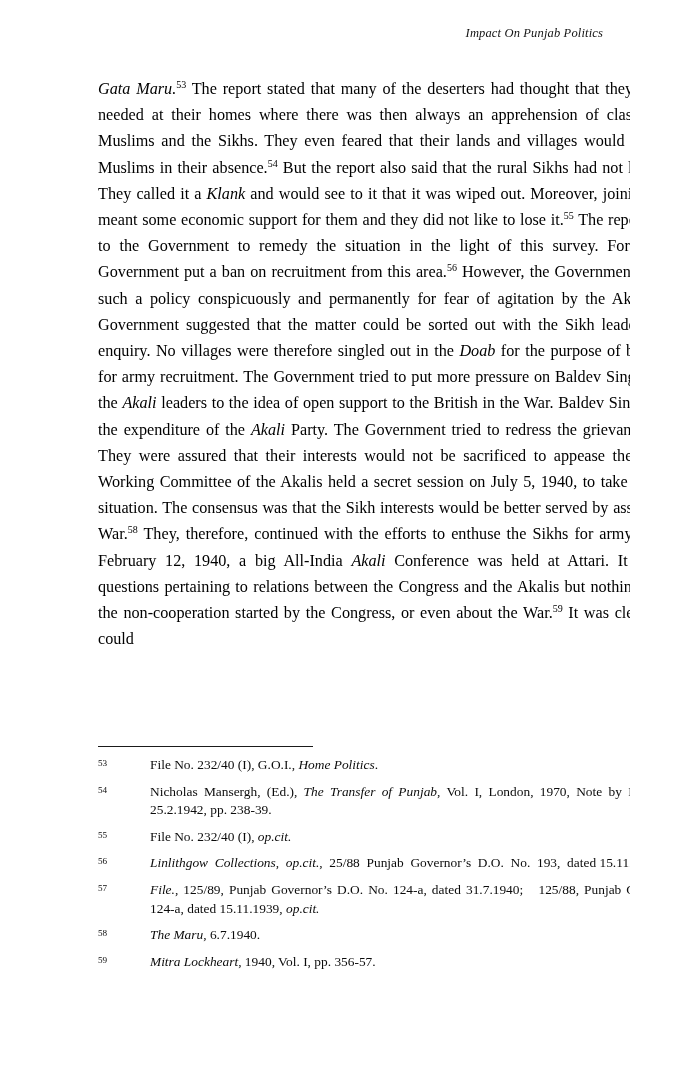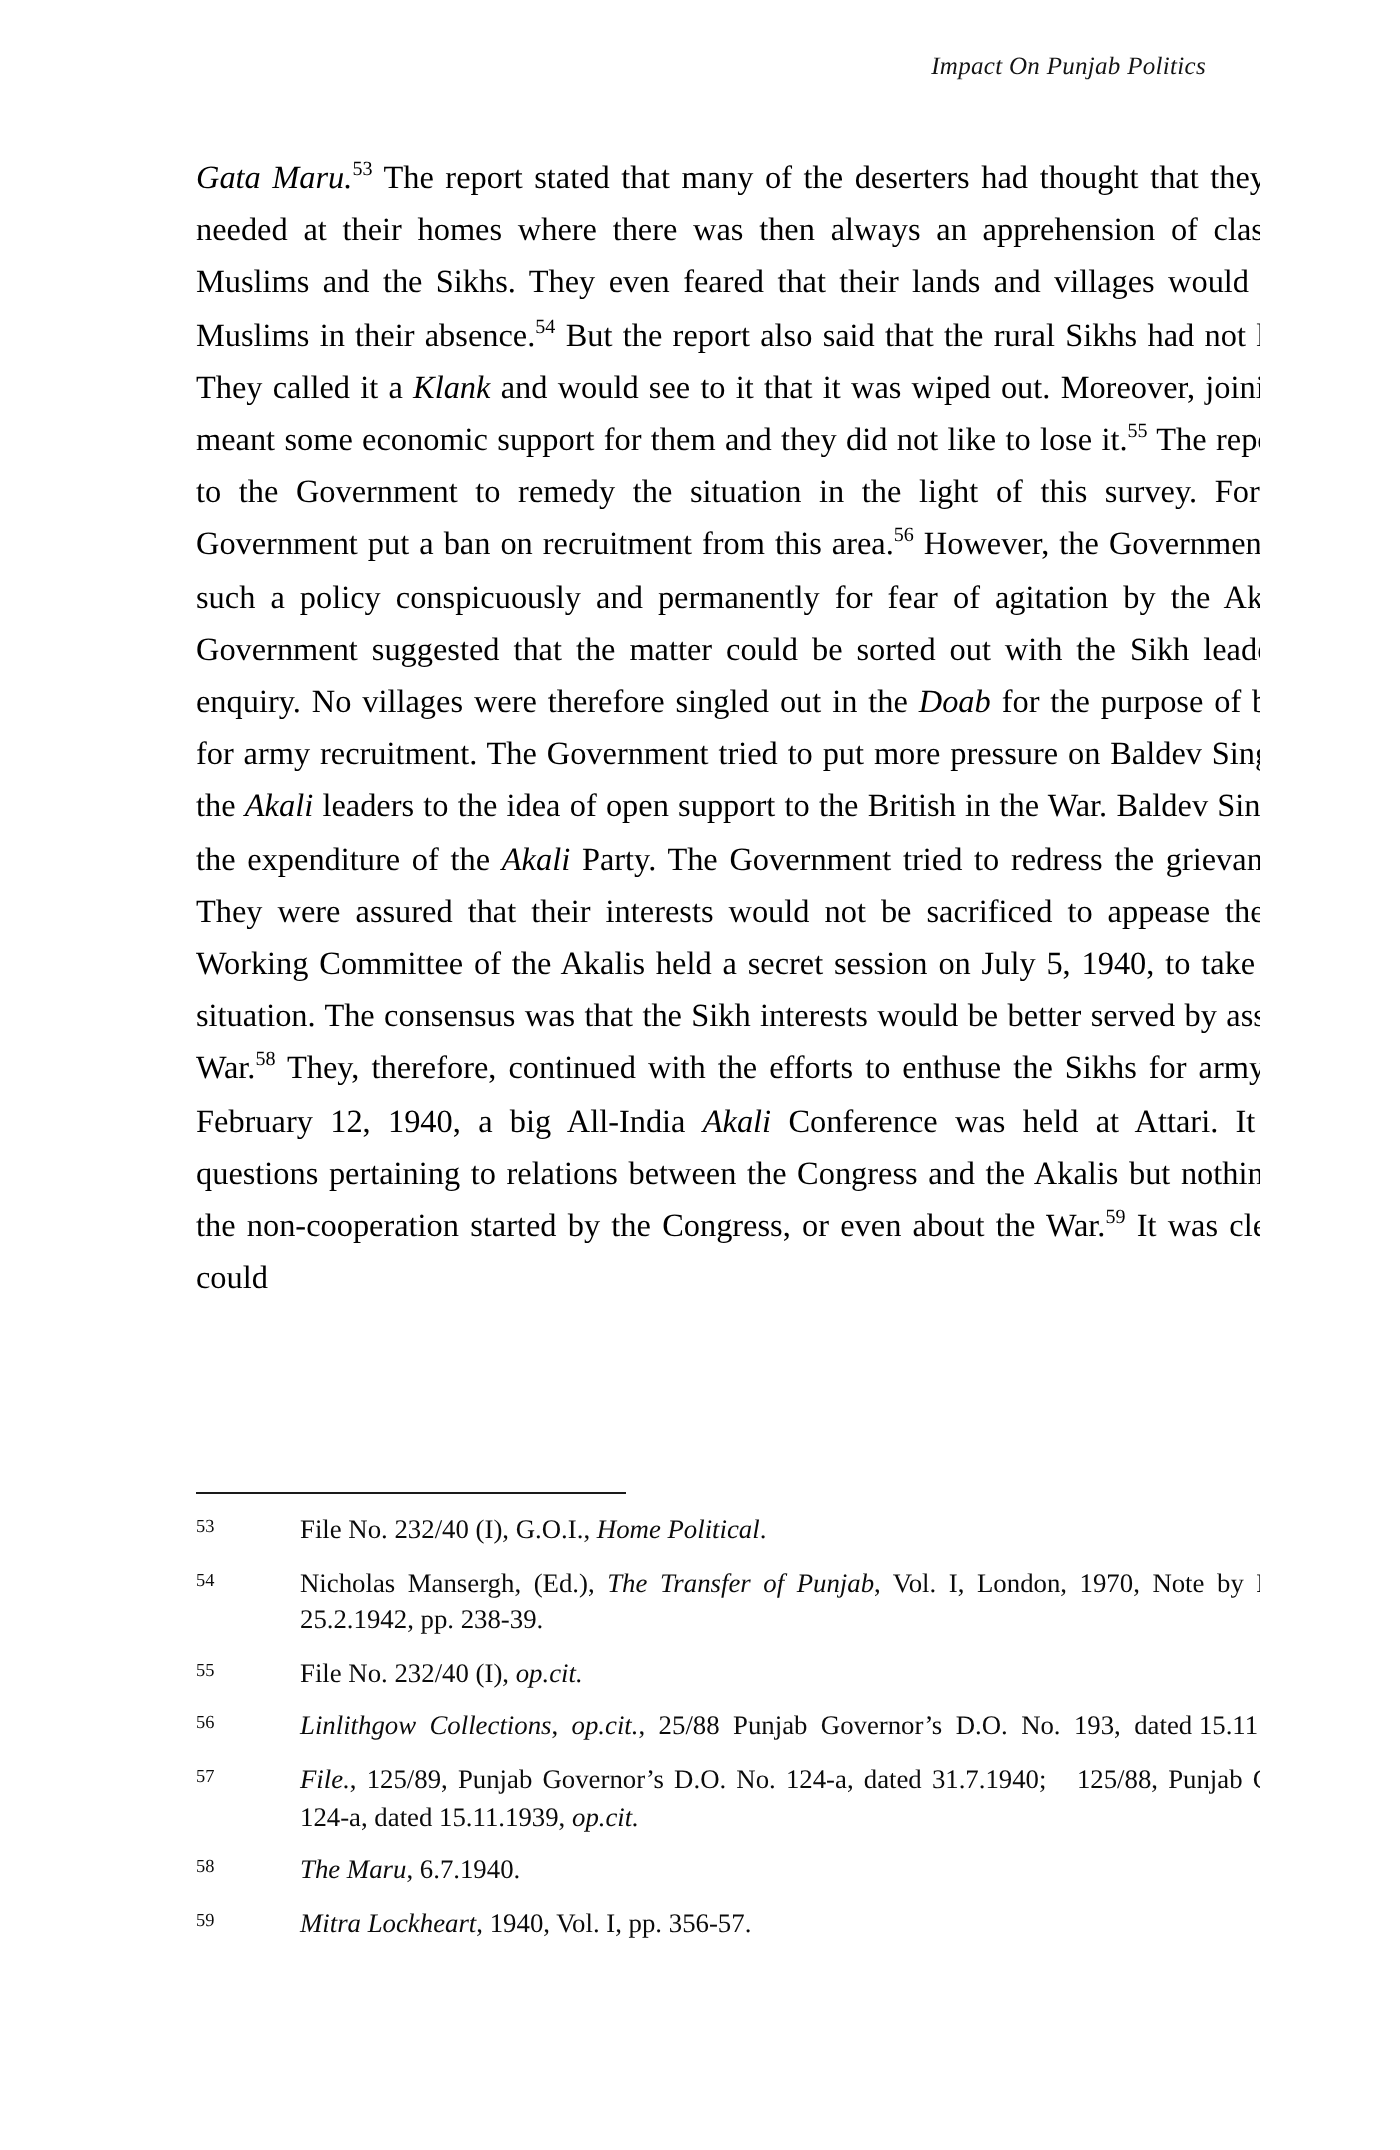--- a/index.html
+++ b/index.html
@@ -112,21 +112,21 @@
 
   <div class="body-block">
     <p class="last-line-justify"><i>Gata Maru.</i><sup>53</sup> The report stated that many of the deserters had thought that they would better be needed at their homes where there was then always an apprehension of clashes between the Muslims and the Sikhs. They even feared that their lands and villages would be seized by the Muslims in their absence.<sup>54</sup> But the report also said that the rural Sikhs had not liked this mutiny. They called it a <i>Klank</i> and would see to it that it was wiped out. Moreover, joining the army also meant some economic support for them and they did not like to lose it.<sup>55</sup> The report recommended to the Government to remedy the situation in the light of this survey. For some time, the Government put a ban on recruitment from this area.<sup>56</sup> However, the Government could not adopt such a policy conspicuously and permanently for fear of agitation by the Akalis. The Punjab Government suggested that the matter could be sorted out with the Sikh leaders instead of an enquiry. No villages were therefore singled out in the <i>Doab</i> for the purpose of being black-listed for army recruitment. The Government tried to put more pressure on Baldev Singh to bring round the <i>Akali</i> leaders to the idea of open support to the British in the War. Baldev Singh, after all, bore the expenditure of the <i>Akali</i> Party. The Government tried to redress the grievances of the Sikhs. They were assured that their interests would not be sacrificed to appease the Muslims.<sup>57</sup> The Working Committee of the Akalis held a secret session on July 5, 1940, to take stock of the War situation. The consensus was that the Sikh interests would be better served by associating with the War.<sup>58</sup> They, therefore, continued with the efforts to enthuse the Sikhs for army recruitment. On February 12, 1940, a big All-India <i>Akali</i> Conference was held at Attari. It discussed many questions pertaining to relations between the Congress and the Akalis but nothing was said about the non-cooperation started by the Congress, or even about the War.<sup>59</sup> It was clear that the Sikhs could not</p>
   </div>
 
   <div class="footnote-area">
     <hr class="fn-rule">
     <div class="fn-list">
         <div class="fn">
           <span class="fn-num">53</span>
-          <span class="fn-text">File No. 232/40 (I), G.O.I., <i>Home Political</i>.</span>
+          <span class="fn-text">File No. 232/40 (I), G.O.I., <i>Home Politics</i>.</span>
         </div>
         <div class="fn">
           <span class="fn-num">54</span>
           <span class="fn-text">Nicholas Mansergh, (Ed.), <i>The Transfer of Punjab</i>, Vol. I, London, 1970, Note by Mr. Lockheart dated 25.2.1942, pp. 238-39.</span>
         </div>
         <div class="fn">
           <span class="fn-num">55</span>
           <span class="fn-text">File No. 232/40 (I), <i>op.cit.</i></span>
         </div>
         <div class="fn">

